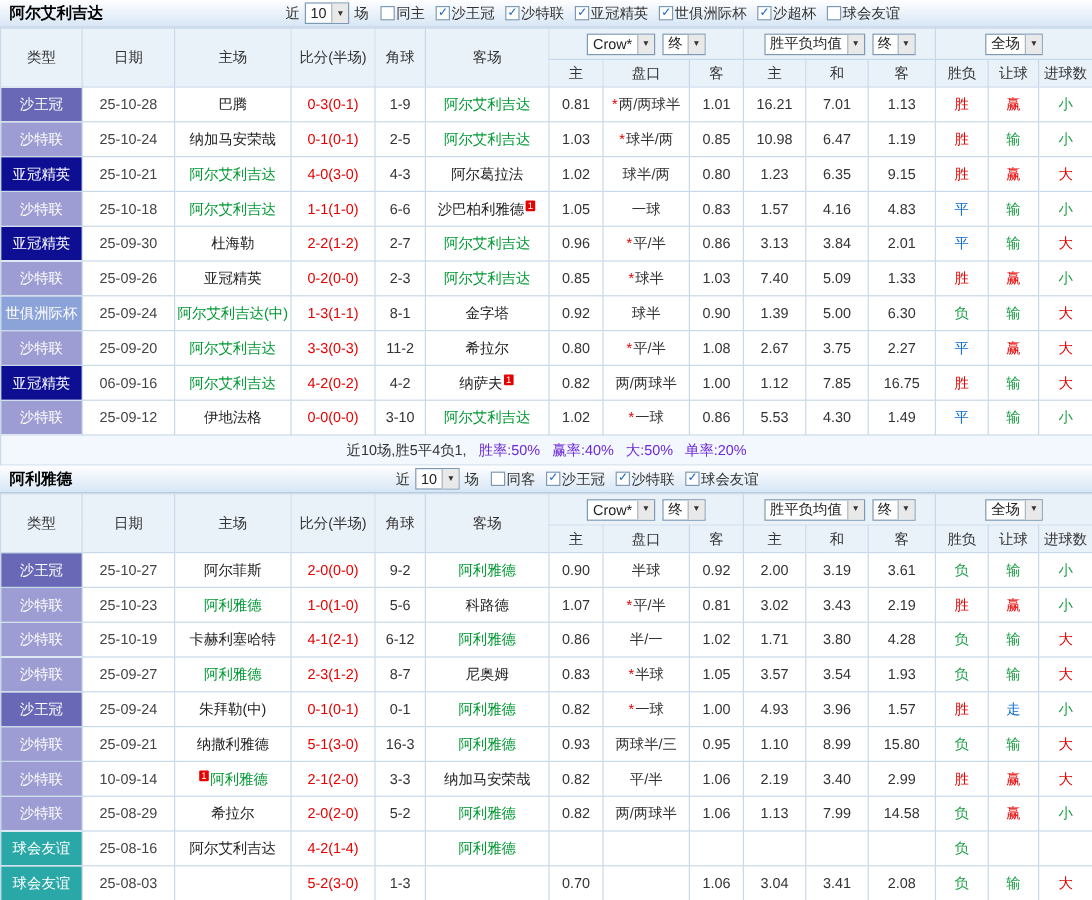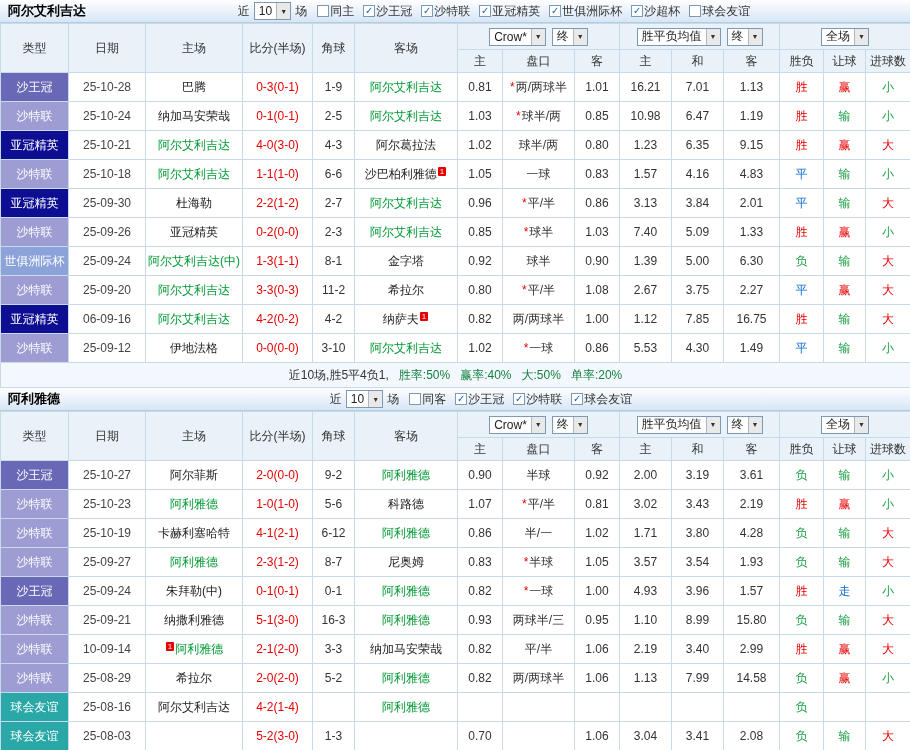--- a/index.html
+++ b/index.html
@@ -45,21 +45,21 @@
   .c-date{color:#444;}
   .c-team{cursor:pointer;color:#222;}
   .c-team .focus{color:#009933;}
   .c-score{color:#E60000;}
   .c-pan .star{color:#E60000;margin-right:1px;}
   .badge{display:inline-block;background:#E60000;color:#fff;font-size:8px;line-height:9px;padding:0 2px;
     border-radius:1px;position:relative;top:-4px;margin:0 1px;}
   tfoot td{height:24px;background:#F2F8FD;font-size:12px;}
   .sum{display:flex;justify-content:center;gap:10px;align-items:center;}
   .f-dark{color:#333;}
-  .f-red{color:#15803d;}
+  .f-red{color:#6d28d9;}
   .hgroup{display:flex;justify-content:center;gap:6px;align-items:center;}
 </style>
 </head>
 <body>
 
 <div class="window">
 
 
   <section>
     <div class="section-bar">

